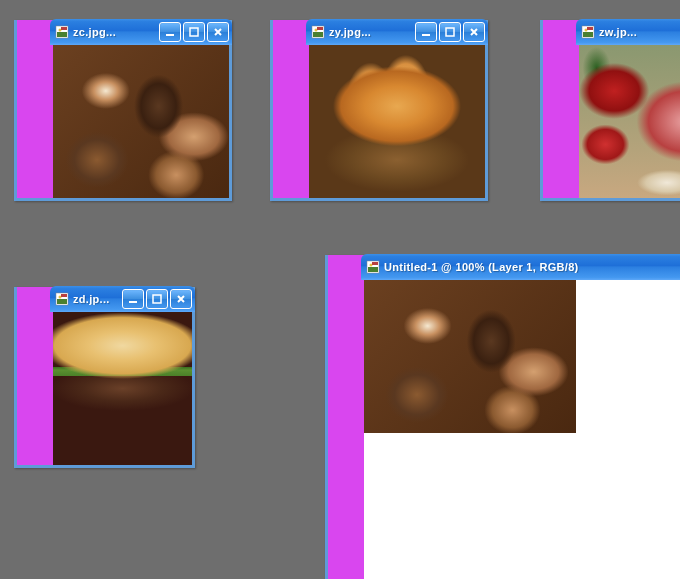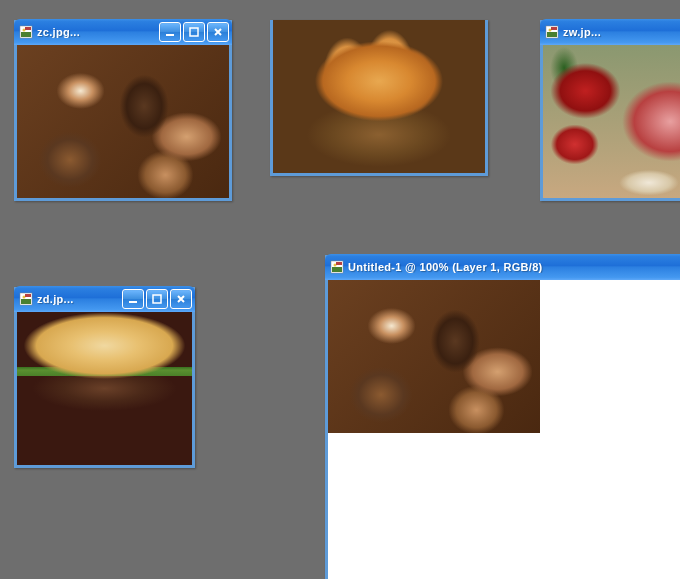--- a/index.html
+++ b/index.html
@@ -9,22 +9,23 @@
       background: #6e6e6e;
       font-family: Tahoma, sans-serif;
       font-size: 11px;
       position: relative;
       overflow: hidden;
     }
     .window {
       position: absolute;
       border: 3px solid #5e9bd8;
       border-top: none;
-      background: #000000;
+      background: #d946ef;
       box-shadow: 1px 1px 2px rgba(0,0,0,0.3);
+      padding-left: 36px;
     }
     .titlebar {
       height: 26px;
       background: linear-gradient(to bottom,
         #3b8fe8 0%,
         #2b7fe0 10%,
         #1e6fd8 45%,
         #2b7fe0 50%,
         #4498f0 90%,
         #5ea8f8 100%);
@@ -164,20 +165,48 @@
           </svg>
         </div>
     </div>
   </div>
   <div class="content" style="height:153px;">
     <div class="img-placeholder chocolates"></div>
   </div>
 </div>
 
 <div class="window" style="left:270px; top:20px; width:218px;">
+  <div class="titlebar">
+    <span class="file-icon">
+      <svg width="14" height="14" viewBox="0 0 14 14">
+          <rect x="1" y="1" width="12" height="12" fill="#fff" stroke="#888" stroke-width="0.5"></rect>
+          <rect x="2" y="7" width="10" height="5" fill="#4a8030"></rect>
+          <circle cx="5" cy="5" r="1.5" fill="#e8c040"></circle>
+          <rect x="6" y="2" width="6" height="3" fill="#b84040"></rect>
+        </svg>
+    </span>
+    <span class="title-text">zy.jpg...</span>
+    <div class="win-controls">
+      <div class="win-btn">
+          <svg width="10" height="10">
+            <rect x="1" y="7" width="8" height="2" fill="#fff"></rect>
+          </svg>
+        </div>
+      <div class="win-btn">
+          <svg width="10" height="10">
+            <rect x="1" y="1" width="8" height="8" fill="none" stroke="#fff" stroke-width="1.5"></rect>
+          </svg>
+        </div>
+      <div class="win-btn close">
+          <svg width="10" height="10">
+            <path d="M2 2 L8 8 M8 2 L2 8" stroke="#fff" stroke-width="2"></path>
+          </svg>
+        </div>
+    </div>
+  </div>
   <div class="content" style="height:153px;">
     <div class="img-placeholder bread"></div>
   </div>
 </div>
 
 <div class="window" style="left:540px; top:20px; width:218px;">
   <div class="titlebar">
     <span class="file-icon">
       <svg width="14" height="14" viewBox="0 0 14 14">
           <rect x="1" y="1" width="12" height="12" fill="#fff" stroke="#888" stroke-width="0.5"></rect>

